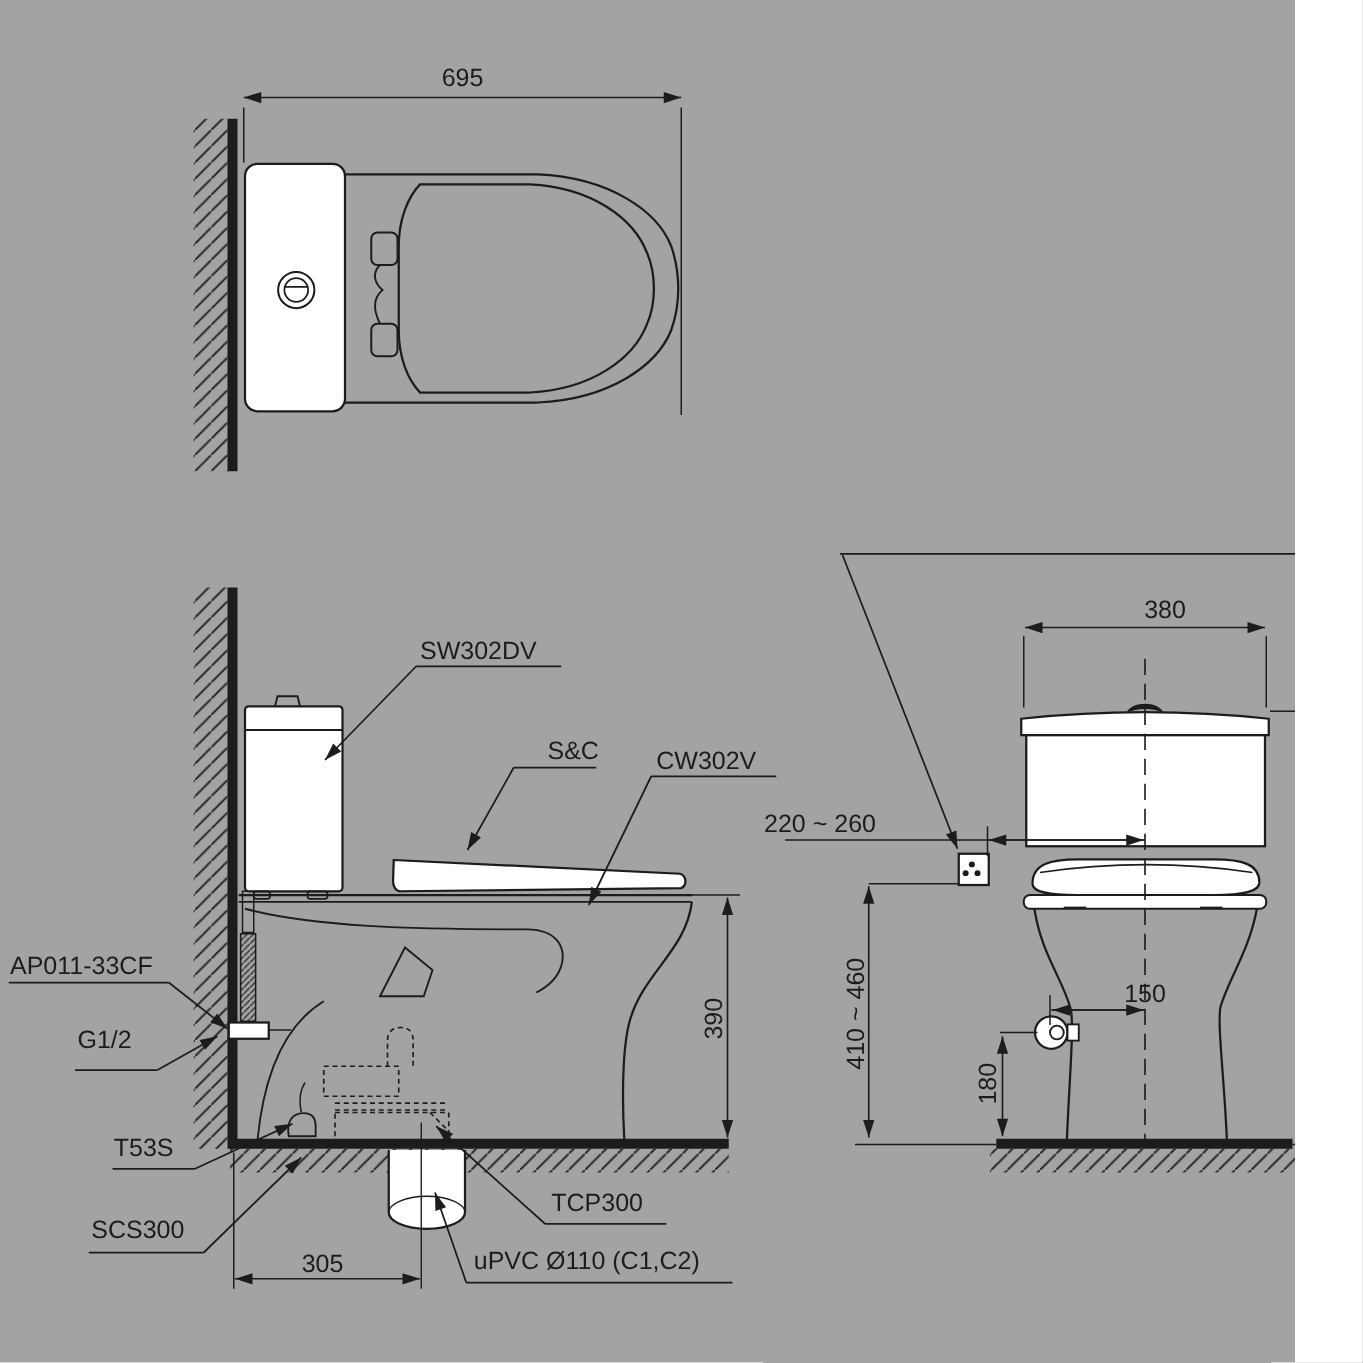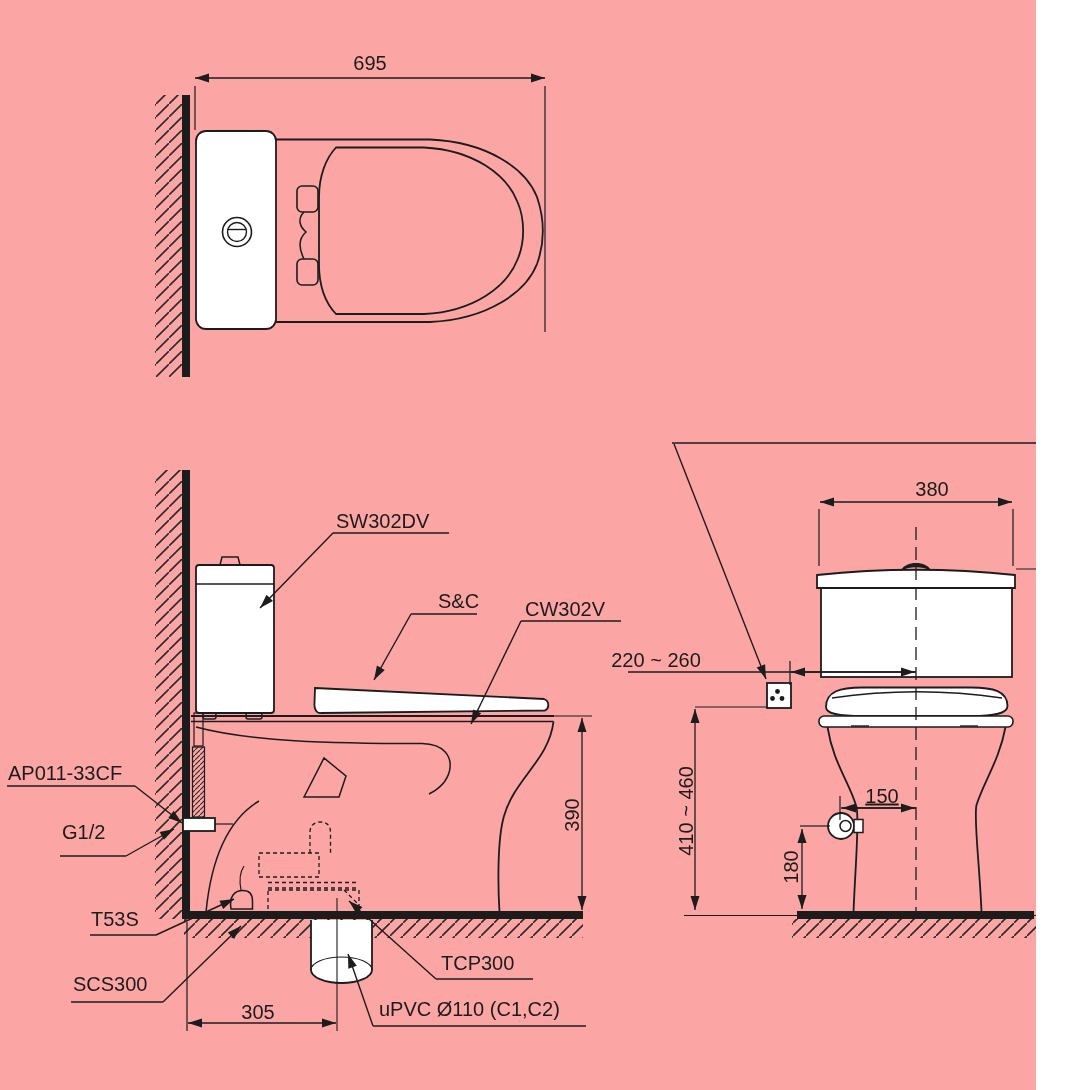--- a/index.html
+++ b/index.html
@@ -1,19 +1,19 @@
 <!DOCTYPE html>
 <html><head>
 <meta charset="utf-8">
 <style>
   html,body{margin:0;padding:0;background:#ffffff;}
   .canvas{
     position:relative;
     width:1036px;height:1090px;
-    background:#fca5a5;
+    background:#a3a3a3;
     font-family:"Liberation Sans", sans-serif;
     overflow:hidden;
   }
   .canvas svg{position:absolute;left:0;top:0;}
   .lbl{
     position:absolute;
     white-space:nowrap;
     color:#1c1c1c;
     font-size:20px;
     line-height:1.05;
@@ -207,16 +207,16 @@
   <div class="lbl" style="left:441px;top:953px;">TCP300</div>
   <div class="lbl" style="left:379px;top:999px;">uPVC Ø110 (C1,C2)</div>
 
   <div class="lbl rot" style="left:572px;top:815px;">390</div>
   <div class="lbl ctr" style="left:258px;top:1012px;">305</div>
 
   <div class="lbl ctr" style="left:932px;top:489px;">380</div>
   <div class="lbl rot" style="left:1062px;top:740px;">692</div>
   <div class="lbl ctr" style="left:656px;top:660px;">220 ~ 260</div>
   <div class="lbl rot" style="left:686px;top:811px;">410 ~ 460</div>
-  <div class="lbl ctr" style="left:882px;top:796px;text-decoration:underline;">150</div>
+  <div class="lbl ctr" style="left:916px;top:796px;">150</div>
   <div class="lbl rot" style="left:791px;top:867px;">180</div>
 
 </div>
 
 </body></html>

